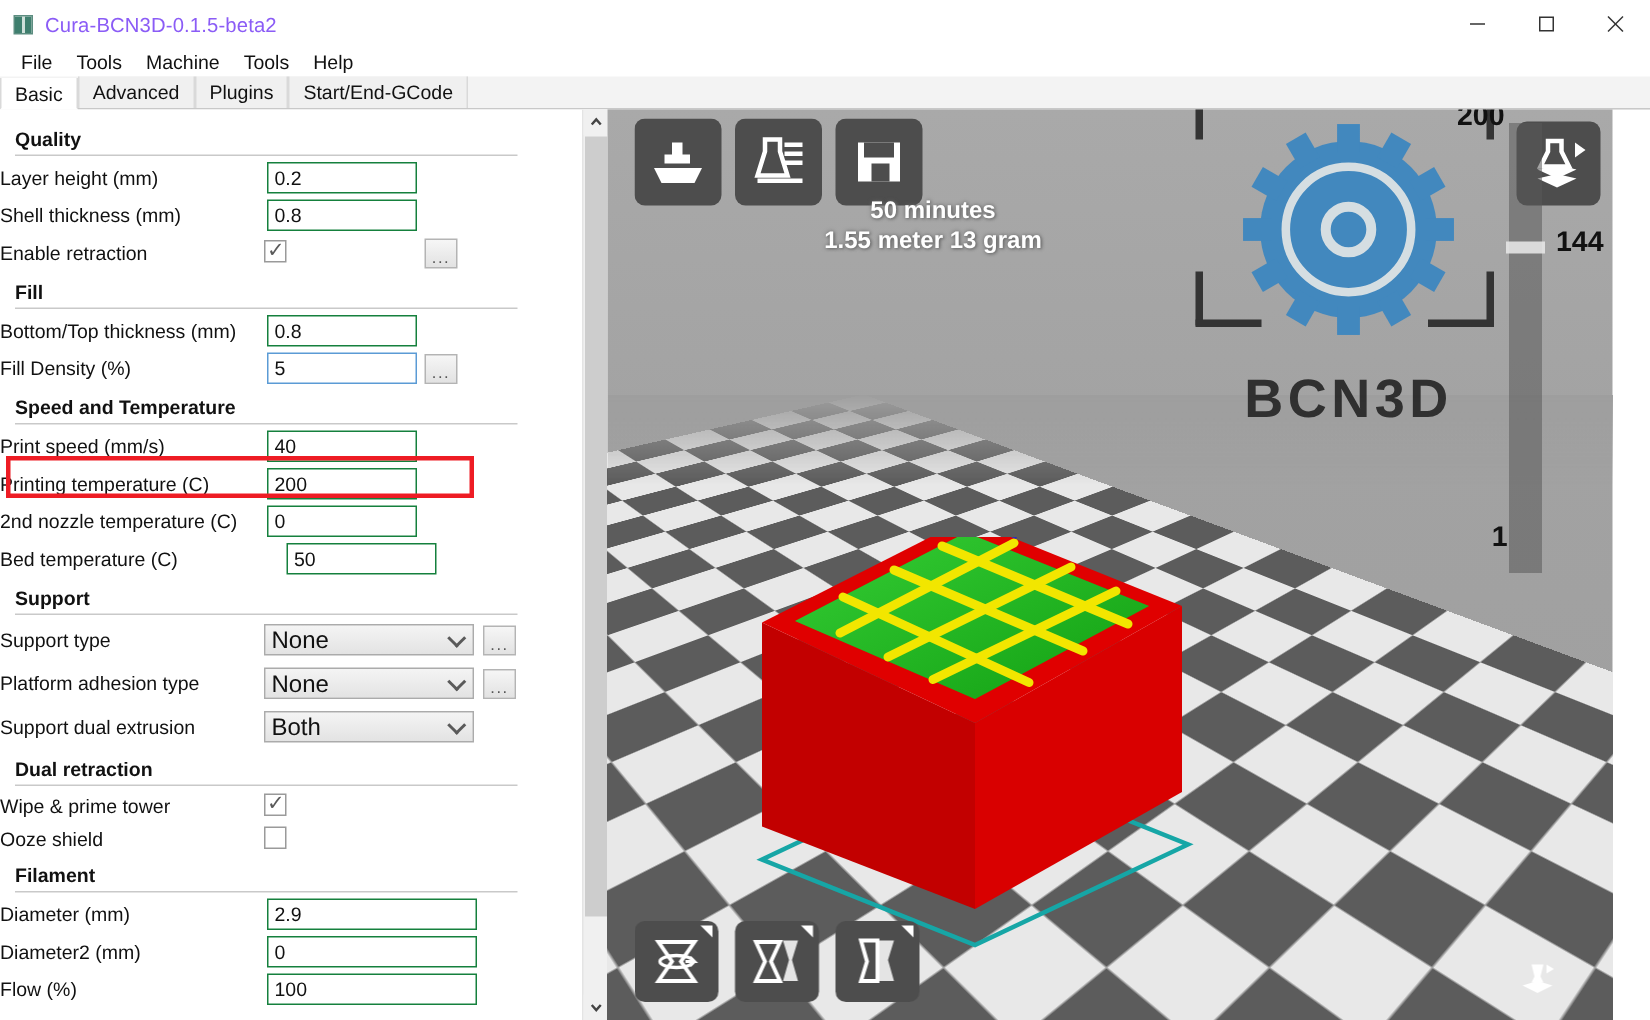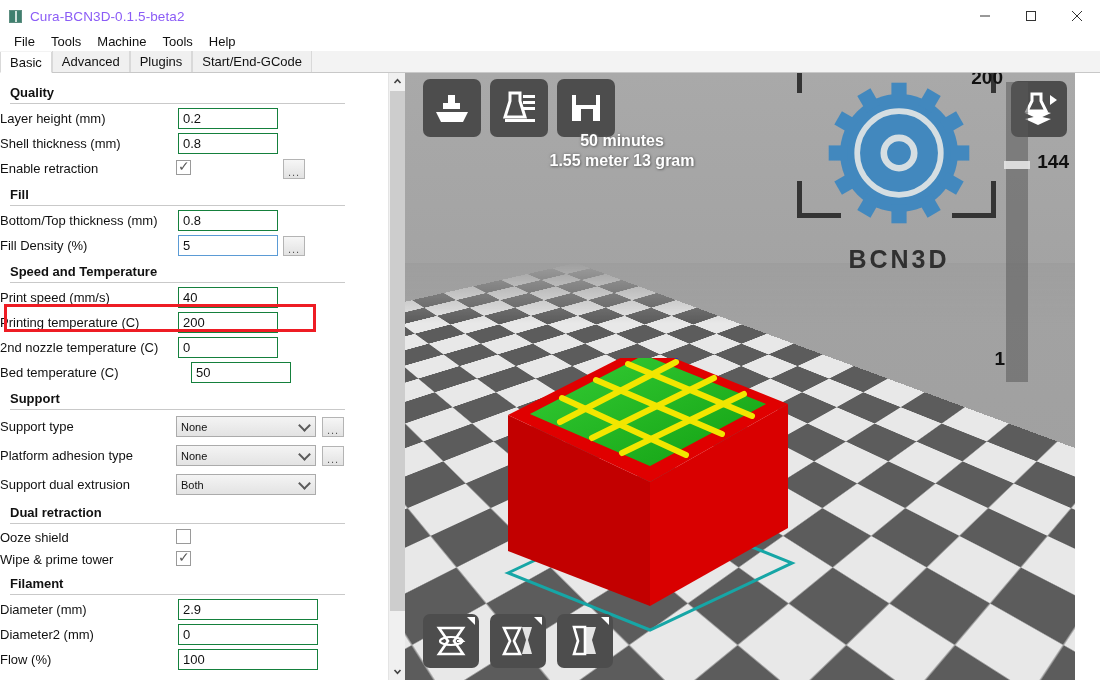--- a/index.html
+++ b/index.html
@@ -88,21 +88,21 @@
   }
   .chk{
     position:absolute; width:15px;height:15px;background:#fff;border:1px solid #9a9a9a;
   }
   .chk.checked::after{
     content:"✓"; position:absolute; left:1px; top:-3px; font-size:14px; color:#5a5a5a;
   }
   .combo{
     position:absolute; height:21px;
     background:linear-gradient(#f4f4f4,#e3e3e3); border:1px solid #ababab;
-    font-size:11px; color:#111; padding:1px 4px; line-height:19px;
+    font-size:16px; color:#111; padding:1px 4px; line-height:19px;
   }
   .combo .chev{
     position:absolute; right:6px; top:4px; width:9px; height:9px;
     border-right:2px solid #5a5a5a; border-bottom:2px solid #5a5a5a;
     transform:rotate(45deg);
   }
   #highlight-box{
     position:absolute; left:4px; top:231px; width:312px; height:28px;
     border:3px solid #ee1c24; pointer-events:none; z-index:5;
   }
@@ -129,21 +129,21 @@
   }
   
   #logo{
     position:absolute; left:374px; top:-10px; width:240px; height:235px;
     opacity:.92;
   }
   #logo .gearwrap{ position:absolute; left:42px; top:14px; }
   #logo .brackets span{ position:absolute; background:#2b2b2b; }
   #logo .brand{
     position:absolute; left:0; top:182px; width:240px; text-align:center;
-    font-weight:bold; font-size:25px; letter-spacing:3px; color:#262626;
+    font-weight:bold; font-size:36px; letter-spacing:3px; color:#262626;
     font-family:"Liberation Sans",sans-serif;
   }
 
   
   #model{ position:absolute; left:95px; top:285px; width:300px; height:290px;}
 
   
   .iconbtn{
     position:absolute; background:#4d4d4d; border-radius:7px;
     display:flex;align-items:center;justify-content:center;
@@ -291,26 +291,26 @@
       <span class="row-label">Support dual extrusion</span>
       <span class="combo" style="left:176px;width:140px;top:4px;">
         <span>Both</span>
         <span class="chev"></span>
       </span>
     </div>
 
     <div class="group-title">Dual retraction</div>
     <div class="group-rule"></div>
     <div class="row" style="height:22px;">
+      <span class="row-label">Wipe &amp; prime tower</span>
+      <span class="chk checked" style="left:176px;top:3px;"></span>
+    </div>
+    <div class="row" style="height:22px;">
       <span class="row-label">Ooze shield</span>
       <span class="chk" style="left:176px;top:3px;"></span>
-    </div>
-    <div class="row" style="height:22px;">
-      <span class="row-label">Wipe &amp; prime tower</span>
-      <span class="chk checked" style="left:176px;top:3px;"></span>
     </div>
 
     <div class="group-title">Filament</div>
     <div class="group-rule"></div>
     <div class="row">
       <span class="row-label">Diameter (mm)</span>
       <input class="field" style="left: 178px; width: 140px;" value="2.9">
     </div>
     <div class="row">
       <span class="row-label">Diameter2 (mm)</span>

